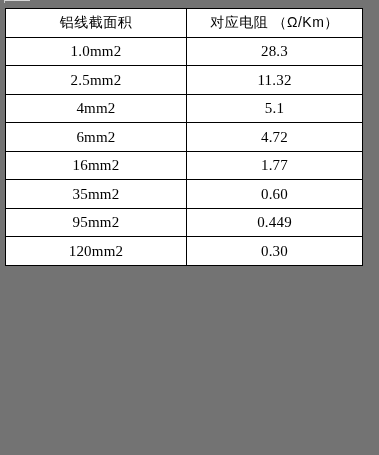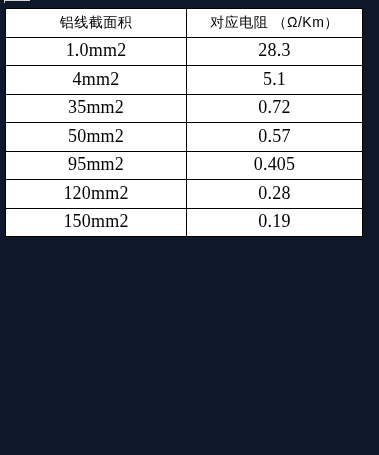--- a/index.html
+++ b/index.html
@@ -11,21 +11,21 @@
     width: 379px;
     height: 455px;
     overflow: hidden;
     font-family: "Liberation Serif", "DejaVu Serif", serif;
     -webkit-font-smoothing: antialiased;
   }
   .page {
     position: relative;
     width: 379px;
     height: 455px;
-    background: #0f172a;
+    background: #737373;
   }
   .stray-mark {
     position: absolute;
     left: 4px;
     top: 0px;
     width: 26px;
     height: 3px;
     border-left: 1px solid #c9c9c9;
     border-top: 1px solid #d6d6d6;
     box-sizing: border-box;
@@ -51,21 +51,21 @@
     color: #000000;
     font-weight: normal;
     line-height: 1.1;
   }
   .resistance-table th {
     font-size: 14px;
     font-family: "Liberation Sans", "DejaVu Sans", sans-serif;
     letter-spacing: 0.5px;
   }
   .resistance-table td {
-    font-size: 18px;
+    font-size: 15px;
     font-family: "Liberation Serif", "DejaVu Serif", serif;
   }
   .resistance-table td.cell-value {
     letter-spacing: 0.2px;
   }
 </style>
 </head>
 <body>
 
 <div class="page">
@@ -82,39 +82,43 @@
         <th>铝线截面积</th>
         <th>对应电阻 （Ω/Km）</th>
       </tr>
     </thead>
     <tbody>
       <tr>
         <td class="cell-value">1.0mm2</td>
         <td class="cell-value">28.3</td>
       </tr>
       <tr>
+        <td class="cell-value">2.5mm2</td>
+        <td class="cell-value">11.32</td>
+      </tr>
+      <tr>
         <td class="cell-value">4mm2</td>
         <td class="cell-value">5.1</td>
       </tr>
       <tr>
-        <td class="cell-value">35mm2</td>
-        <td class="cell-value">0.72</td>
+        <td class="cell-value">6mm2</td>
+        <td class="cell-value">4.72</td>
       </tr>
       <tr>
-        <td class="cell-value">50mm2</td>
-        <td class="cell-value">0.57</td>
+        <td class="cell-value">16mm2</td>
+        <td class="cell-value">1.77</td>
+      </tr>
+      <tr>
+        <td class="cell-value">35mm2</td>
+        <td class="cell-value">0.60</td>
       </tr>
       <tr>
         <td class="cell-value">95mm2</td>
-        <td class="cell-value">0.405</td>
+        <td class="cell-value">0.449</td>
       </tr>
       <tr>
         <td class="cell-value">120mm2</td>
-        <td class="cell-value">0.28</td>
-      </tr>
-      <tr>
-        <td class="cell-value">150mm2</td>
-        <td class="cell-value">0.19</td>
+        <td class="cell-value">0.30</td>
       </tr>
     </tbody>
   </table>
 
 </div>
 
 </body></html>

